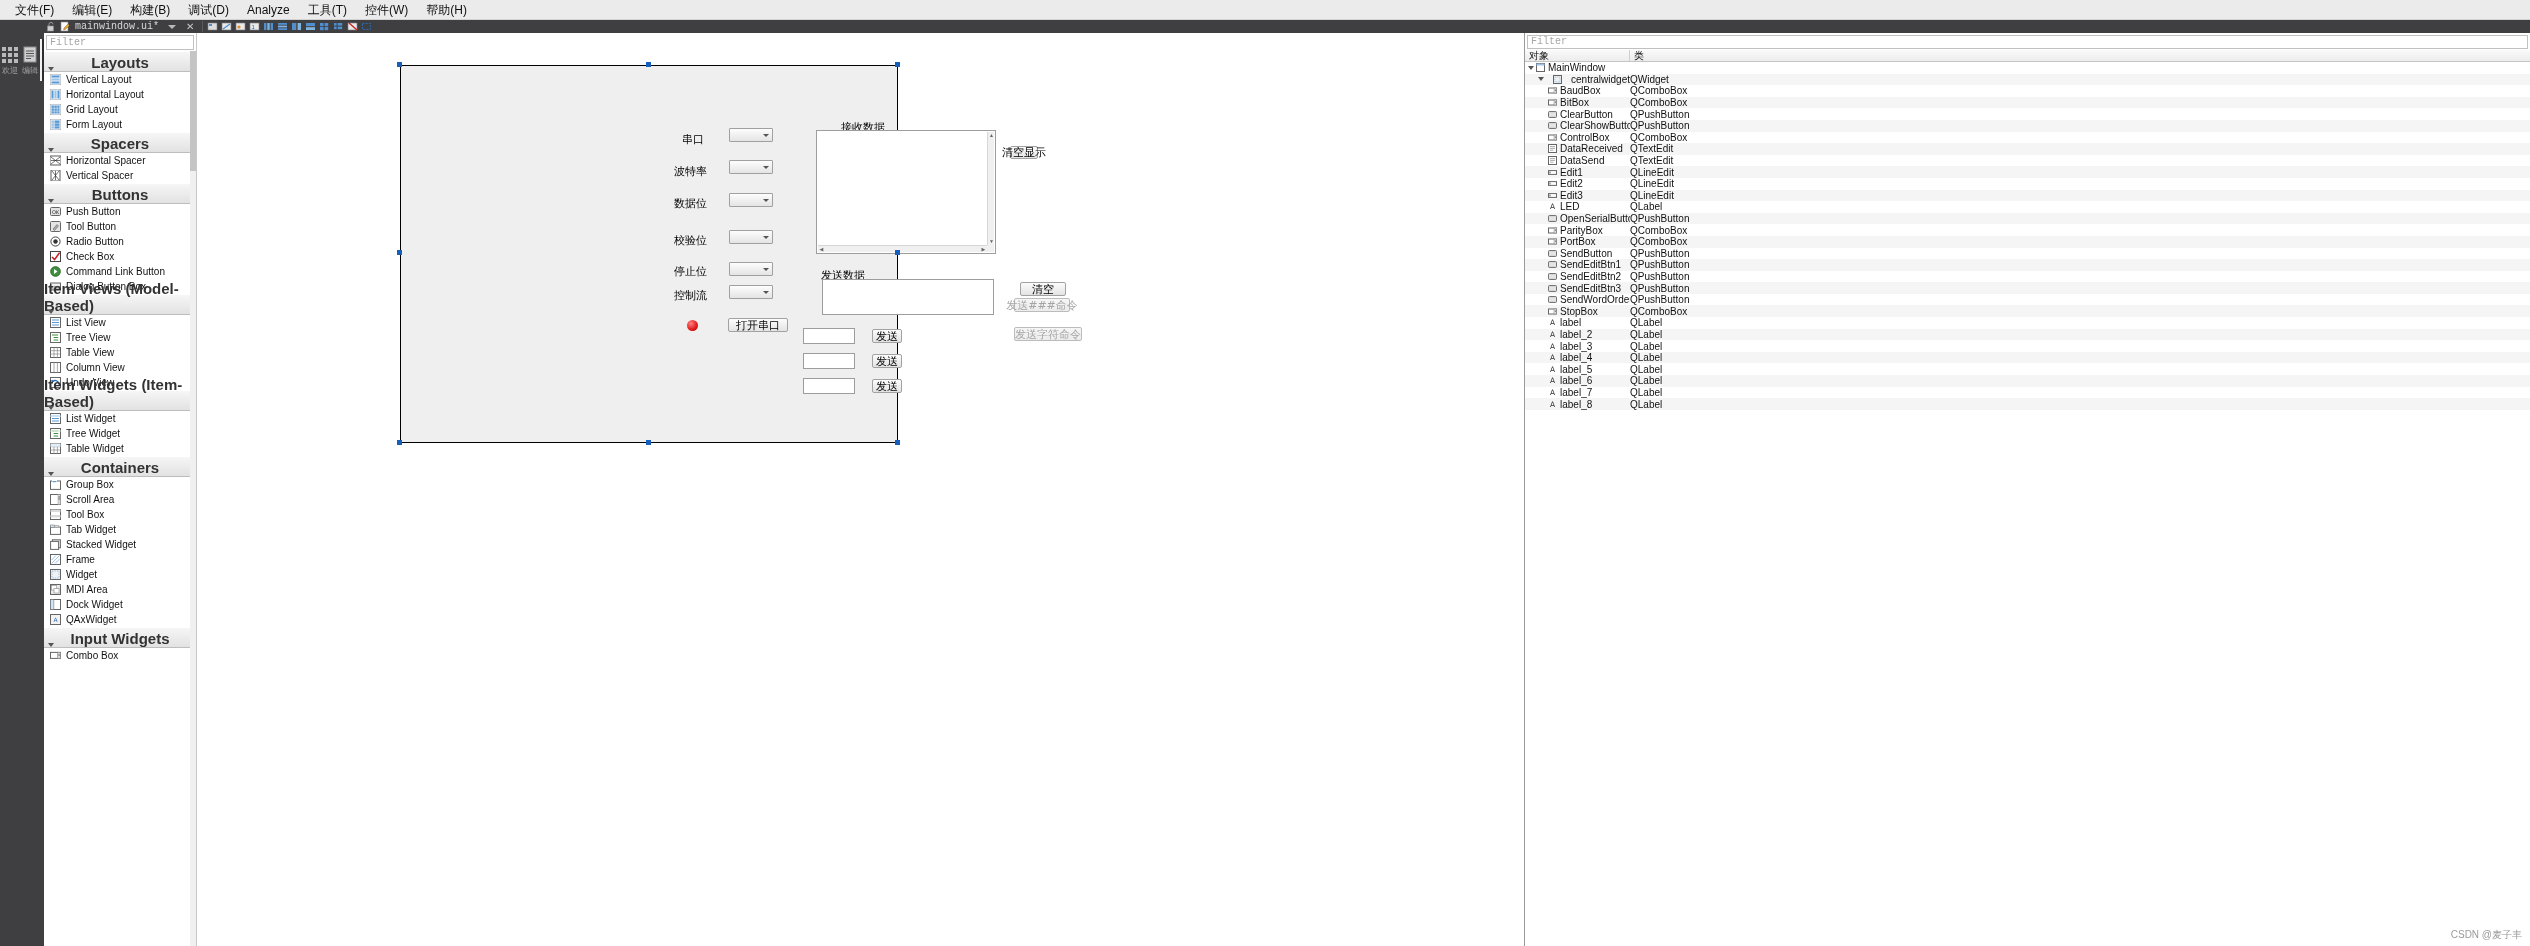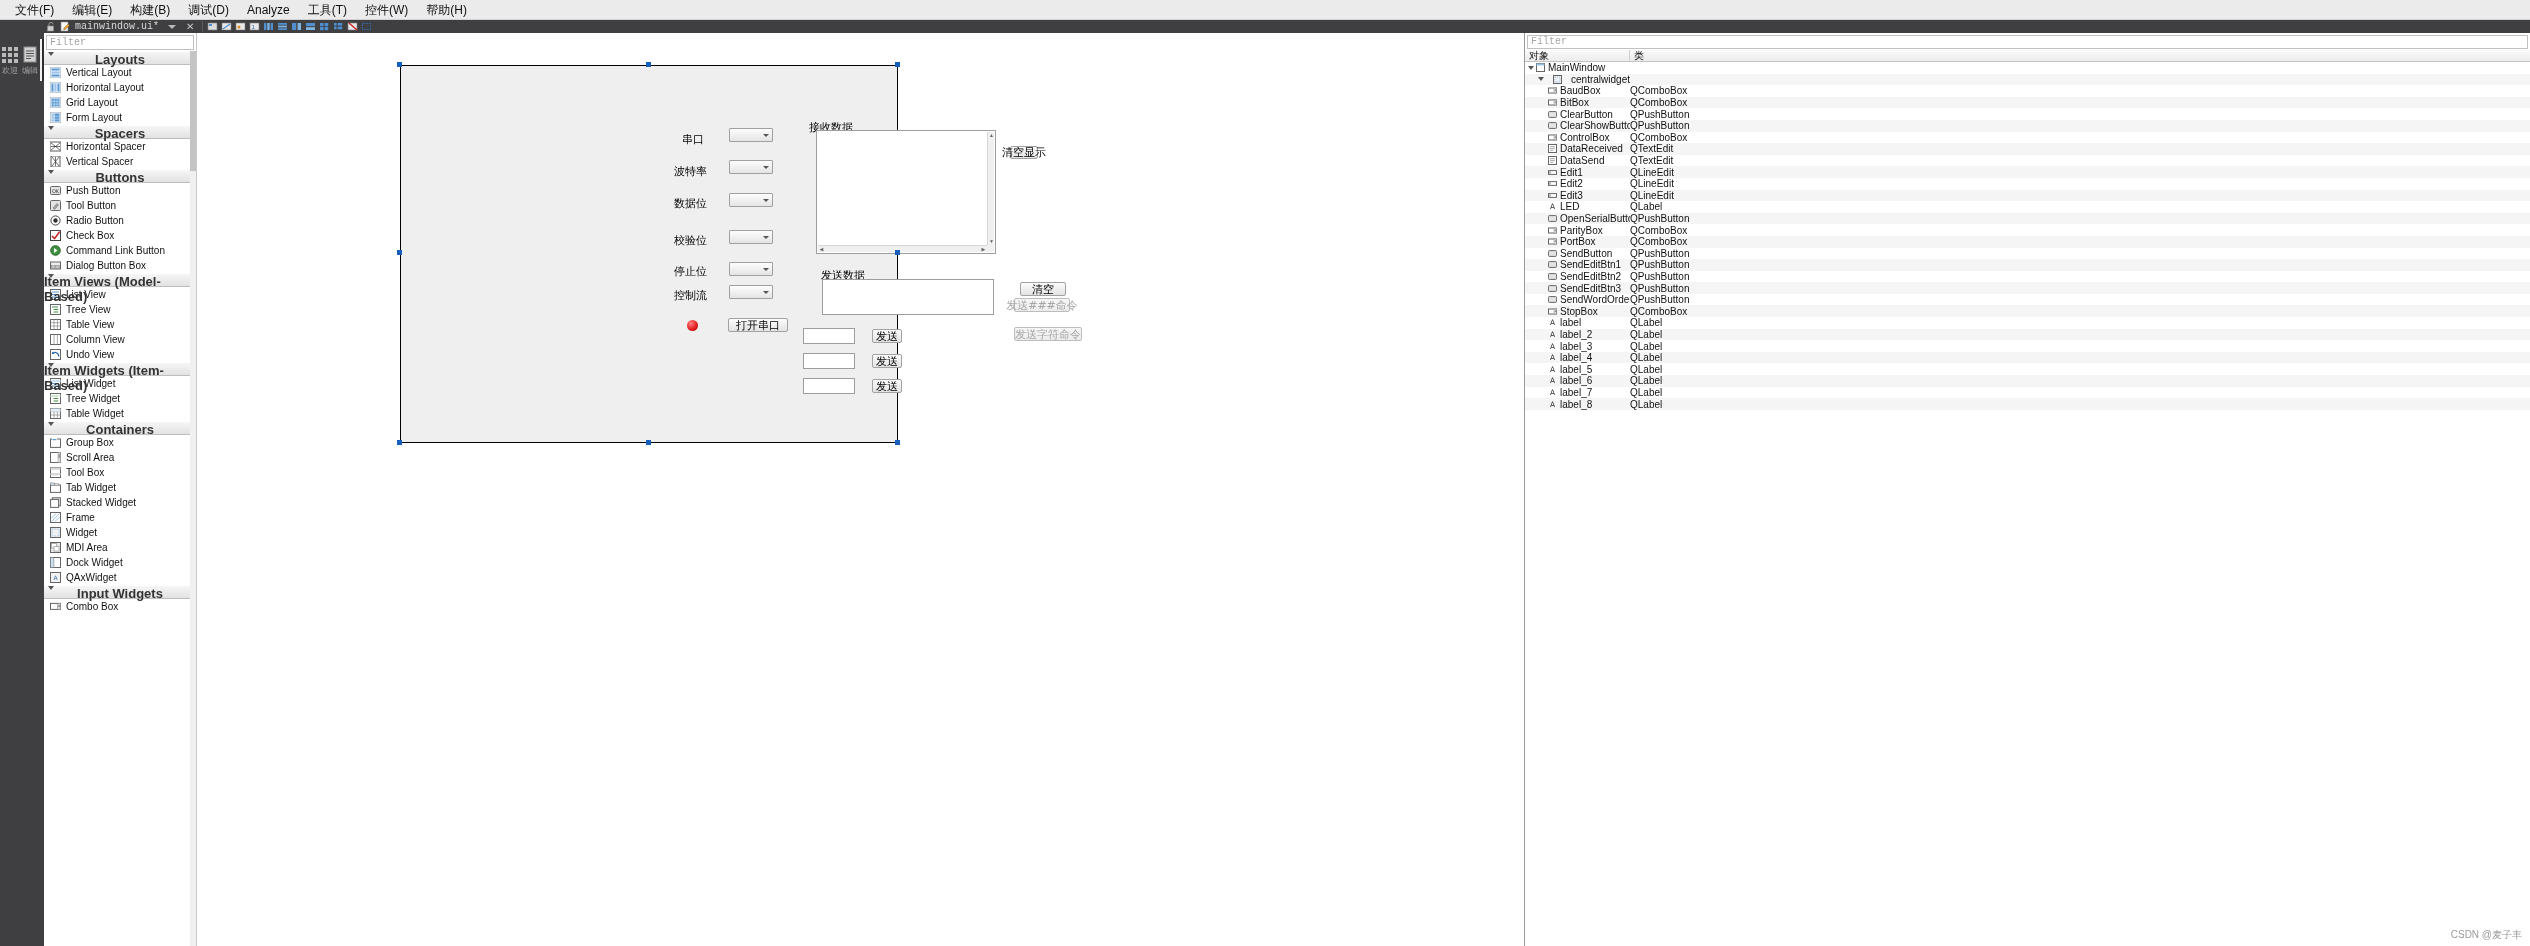--- a/index.html
+++ b/index.html
@@ -55,24 +55,24 @@
     border-right:1px solid #c8c8c8; display:flex; flex-direction:column;
     position:relative; overflow:hidden;
   }
   #wb-filter {
     height:15px; border:1px solid #c0c0c0; margin:2px 2px 1px 2px;
     font-size:10px; color:#a6a6a6; padding:0 3px; line-height:13px;
     font-family:"Liberation Mono","DejaVu Sans Mono",monospace; background:#fff;
   }
   #wb-list { flex:1; overflow:hidden; }
   .wb-cat {
-    height:14px; background:linear-gradient(to bottom,#f6f6f6,#e2e2e2);
+    height:21px; background:linear-gradient(to bottom,#f6f6f6,#e2e2e2);
     border-top:1px solid #fff; border-bottom:1px solid #bdbdbd;
-    display:flex; align-items:flex-start; justify-content:center;
-    font-size:13px; font-weight:bold; color:#333; position:relative;
+    display:flex; align-items:flex-end; justify-content:center;
+    font-size:15px; font-weight:bold; color:#333; position:relative;
   }
   .wb-cat .chev {
     position:absolute; left:4px; width:0;height:0;
     border-left:3.5px solid transparent;border-right:3.5px solid transparent;border-top:4px solid #555;
   }
   .wb-item {
     height:15px; display:flex; align-items:center; padding-left:6px;
     font-size:10px; color:#111; cursor:default;
   }
   .wb-ic { width:11px; height:11px; margin-right:5px; flex:0 0 11px; }
@@ -617,21 +617,21 @@
 
   <div id="center">
     <div id="formwrap">
       <div id="form">
           <div class="lbl" style="left: 281px; top: 66px;">串口</div>
           <div class="lbl" style="left: 273px; top: 98px;">波特率</div>
           <div class="lbl" style="left: 273px; top: 130px;">数据位</div>
           <div class="lbl" style="left: 273px; top: 167px;">校验位</div>
           <div class="lbl" style="left: 273px; top: 198px;">停止位</div>
           <div class="lbl" style="left: 273px; top: 222px;">控制流</div>
-          <div class="lbl" style="left: 408px; top: 54px;">接收数据</div>
+          <div class="lbl" style="left: 440px; top: 54px;">接收数据</div>
           <div class="lbl" style="left: 420px; top: 202px;">发送数据</div>
           <div class="combo" style="left: 328px; top: 62px; width: 44px;">
             <span class="arr"></span>
           </div>
           <div class="combo" style="left: 328px; top: 94px; width: 44px;">
             <span class="arr"></span>
           </div>
           <div class="combo" style="left: 328px; top: 127px; width: 44px;">
             <span class="arr"></span>
           </div>
@@ -699,20 +699,21 @@
         </div>
         <div class="obj-row">
           <div class="n" style="padding-left: 13px; justify-content: space-between;">
             <span class="twisty"></span>
             <span class="obj-ic"><svg width="9" height="9">
                 <rect x="0.5" y="0.5" width="8" height="8" fill="#f2f2f2" stroke="#666"></rect>
                 <rect x="2" y="2" width="5" height="5" fill="none" stroke="#9cc3e5" stroke-dasharray="1.2 .9"></rect>
               </svg></span>
             <span>centralwidget</span>
           </div>
+          <div class="t">QWidget</div>
         </div>
         <div class="obj-row">
           <div class="n" style="padding-left: 23px;">
             <span class="obj-ic"><svg width="9" height="9">
                 <rect x="0.5" y="2" width="8" height="5" fill="#fff" stroke="#666"></rect>
                 <rect x="6" y="2" width="2.5" height="5" fill="#dcdcdc" stroke="#777" stroke-width=".4"></rect>
                 <path d="M6.6 3.8 L8.1 3.8 L7.35 5.1z" fill="#444"></path>
               </svg></span>
             <span>BaudBox</span>
           </div>

